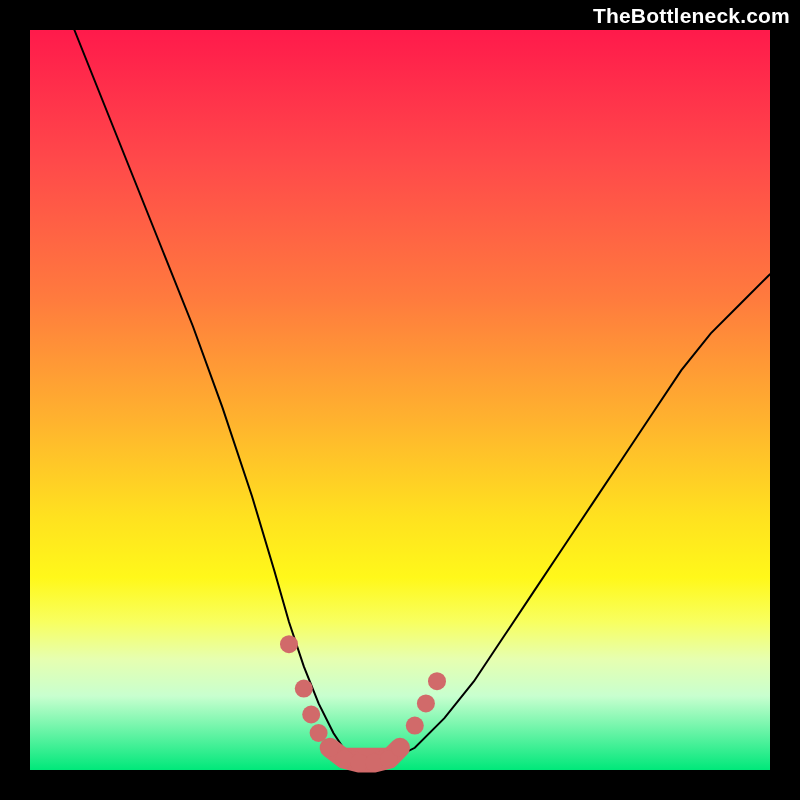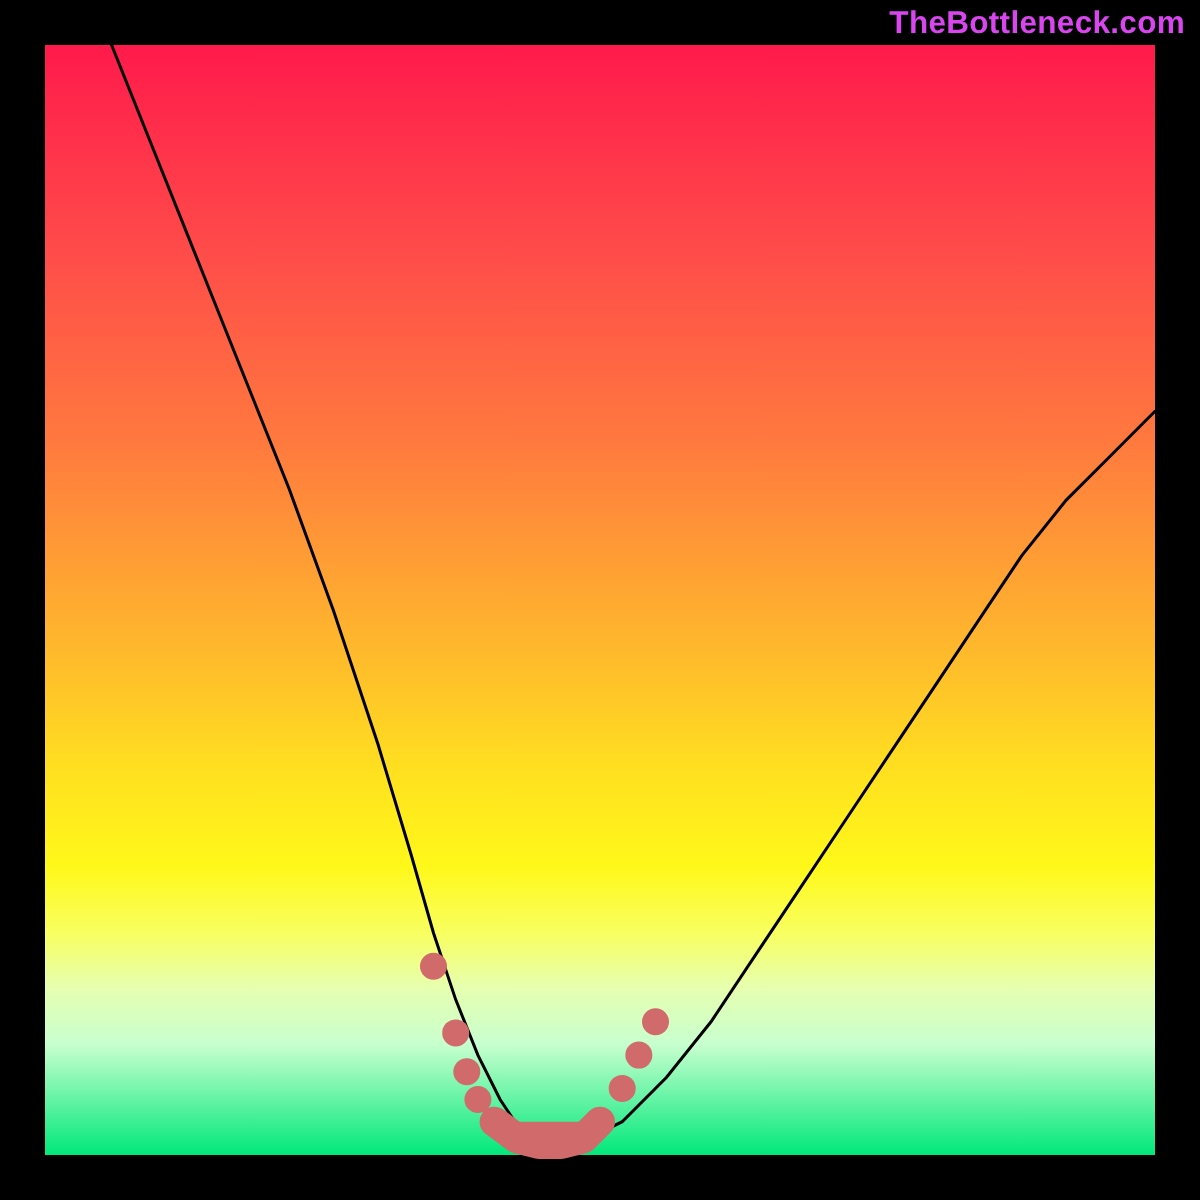--- a/index.html
+++ b/index.html
@@ -16,21 +16,21 @@
     left: 0;
     top: 0;
     width: 800px;
     height: 800px;
     background: #000;
   }
   .watermark {
     position: absolute;
     top: 4px;
     right: 10px;
-    color: #d946ef;
+    color: #ffffff;
     font-size: 21px;
     font-weight: 600;
     letter-spacing: 0.2px;
     z-index: 5;
     font-family: Arial, Helvetica, sans-serif;
   }
   .plot-area {
     position: absolute;
     left: 30px;
     top: 30px;

